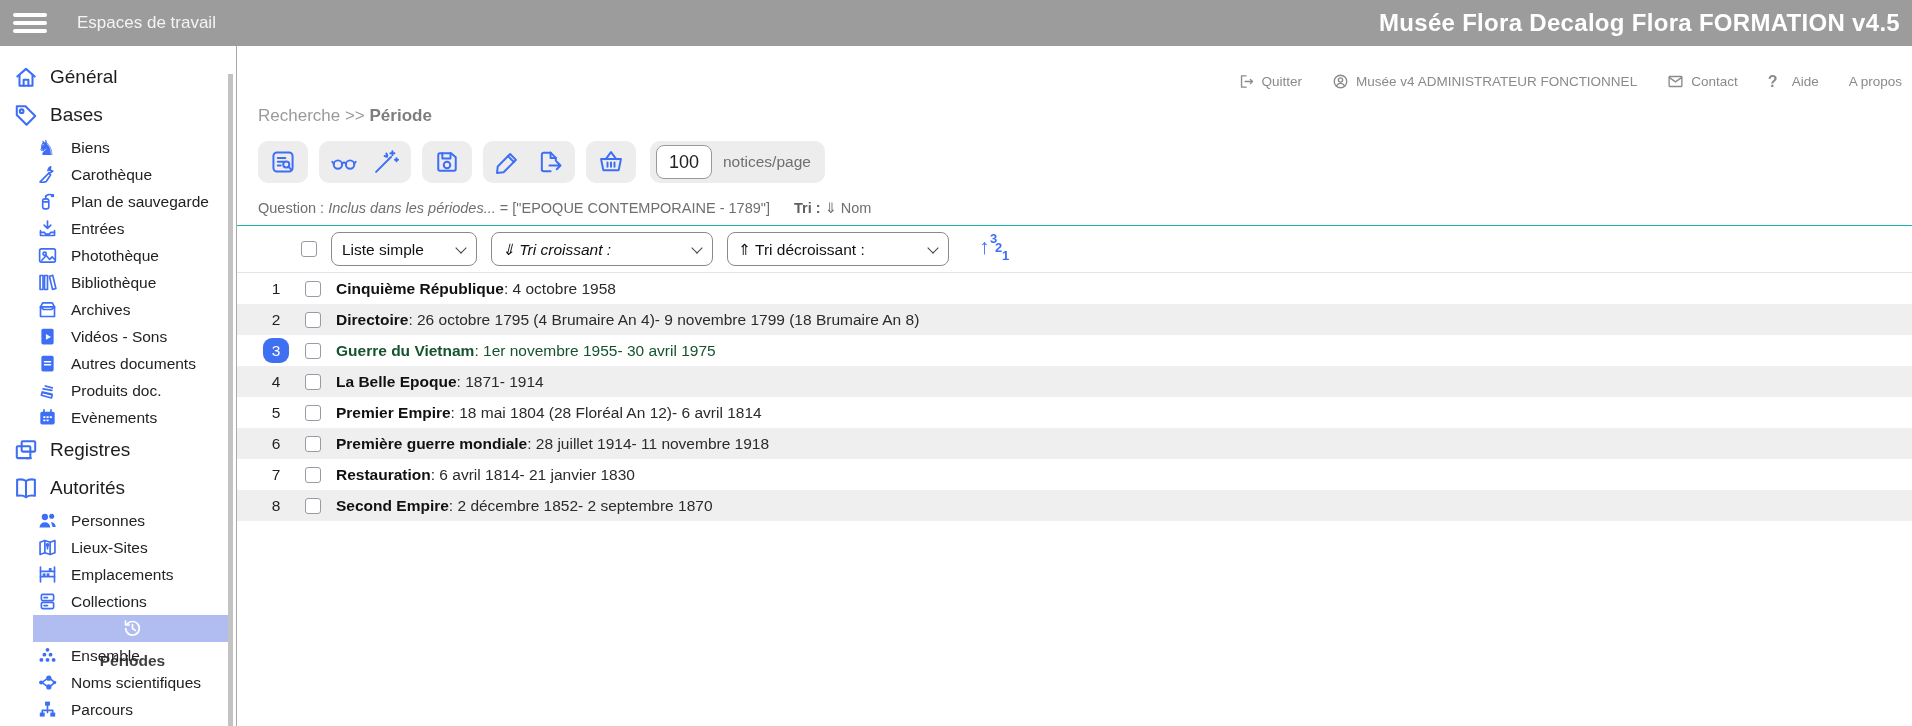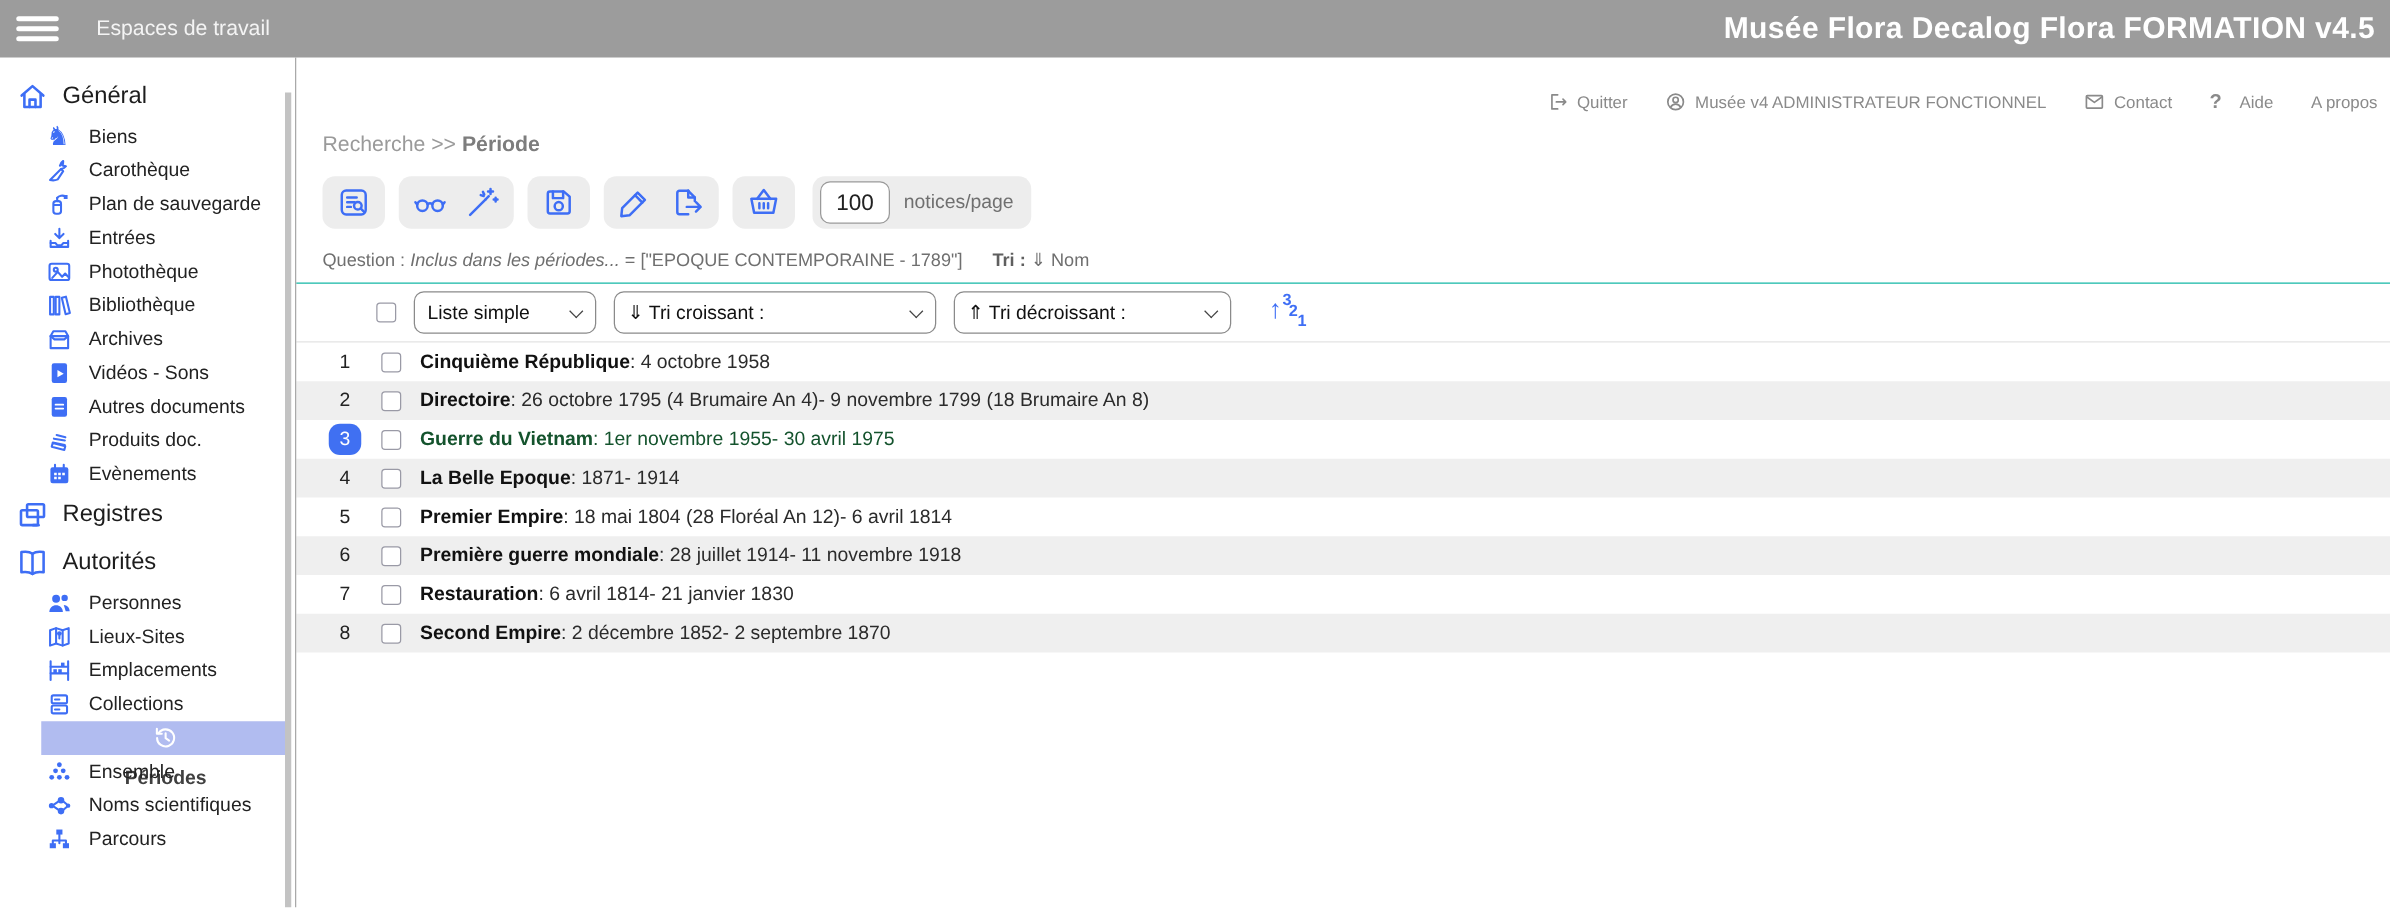--- a/index.html
+++ b/index.html
@@ -53,21 +53,21 @@
   
   .controls-row{display:flex; align-items:center; gap:14px; padding:6px 0; border-top:1px solid #14b8a6; border-bottom:1px solid #e4e4e4;}
   .controls-row .cb{margin-left:64px;}
   input[type=checkbox]{appearance:none; -webkit-appearance:none; width:16px; height:16px; border:1.6px solid #9a9aa6;
     border-radius:3px; background:#fff; cursor:pointer; flex:none;}
   .select-wrap{position:relative;}
   .select-wrap select{appearance:none; -webkit-appearance:none; border:1px solid #8a8a8a; border-radius:8px;
     height:34px; padding:0 30px 0 10px; font-size:15.5px; font-family:inherit; color:#111; background:#fff; cursor:pointer;}
   .select-wrap::after{content:""; position:absolute; right:12px; top:12px; width:7px; height:7px;
     border-right:1.8px solid #444; border-bottom:1.8px solid #444; transform:rotate(45deg); pointer-events:none;}
-  .w1 select{width:146px;} .w2 select{width:258px;} .w3 select{width:222px;}
+  .w1 select{width:146px;} .w2 select{width:222px;font-style:italic;} .w3 select{width:222px;}
   .sortnum{position:relative; width:30px; height:32px; margin-left:16px; color:var(--accent); font-weight:bold; cursor:pointer;}
   .sortnum .sn3{position:absolute; left:11px; top:-2px; font-size:13px;}
   .sortnum .sn2{position:absolute; left:16px; top:7px; font-size:13px;}
   .sortnum .sn1{position:absolute; left:23px; top:15px; font-size:13px;}
   .sortnum .snarrow{position:absolute; left:0; top:2px; font-size:21px; font-weight:normal;}
   
   .row{display:flex; align-items:center; height:31px; font-size:15.5px; cursor:pointer;}
   .row:nth-child(even){background:var(--stripe);}
   .num{width:52px; display:flex; justify-content:flex-end; color:#222;}
   .num span{min-width:26px; height:25px; line-height:25px; text-align:center; border-radius:9px;}
@@ -94,20 +94,27 @@
   <aside class="sidebar">
     <nav id="sidebar-nav">
         <div class="side-top">
           <span class="icon"><svg viewBox="0 0 24 24">
               <path d="M4 11.5 12 4.5l8 7"></path>
               <path d="M6 10.5V20h12v-9.5"></path>
               <path d="M9.8 20v-5.5h4.4V20"></path>
             </svg></span>
           <span>Général</span>
         </div>
+        <div class="side-top">
+          <span class="icon"><svg viewBox="0 0 24 24">
+              <path d="M3.5 4v8l9 9 8-8-9-9z"></path>
+              <circle cx="8" cy="8.5" r="1.7"></circle>
+            </svg></span>
+          <span>Bases</span>
+        </div>
         <div class="side-sub">
           <span class="icon"><span class="glyph">♞</span></span>
           <span>Biens</span>
         </div>
         <div class="side-sub">
           <span class="icon"><svg viewBox="0 0 24 24">
               <path d="M13.5 10.5 3.5 20.5c3 .8 4 .8 7-.5l5-7.5z"></path>
               <path d="M13.5 10.5c1.5-.3 3.5-1 4.5-2.5-1.3-.2-2.3-.1-3.4-.8.8-1.2 1-2.5.9-4-1.6 1-2.6 2.3-3 4.3"></path>
             </svg></span>
           <span>Carothèque</span>

